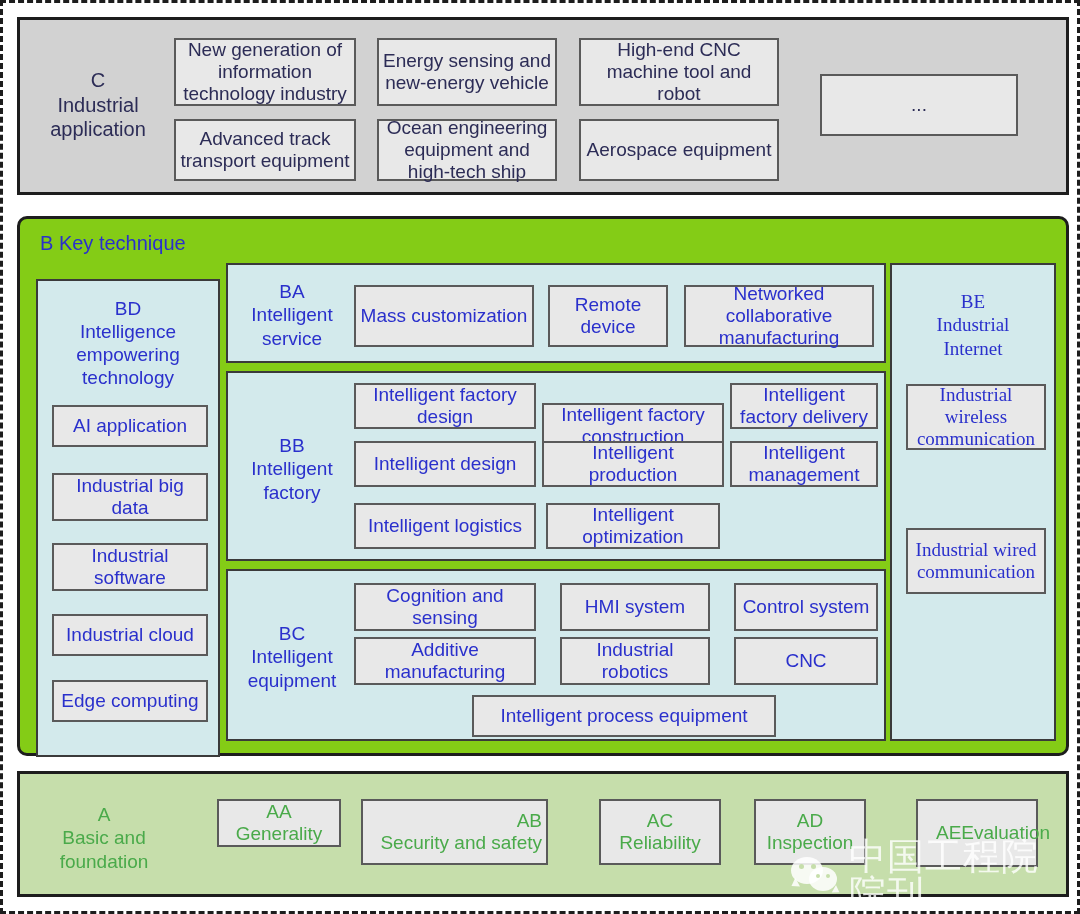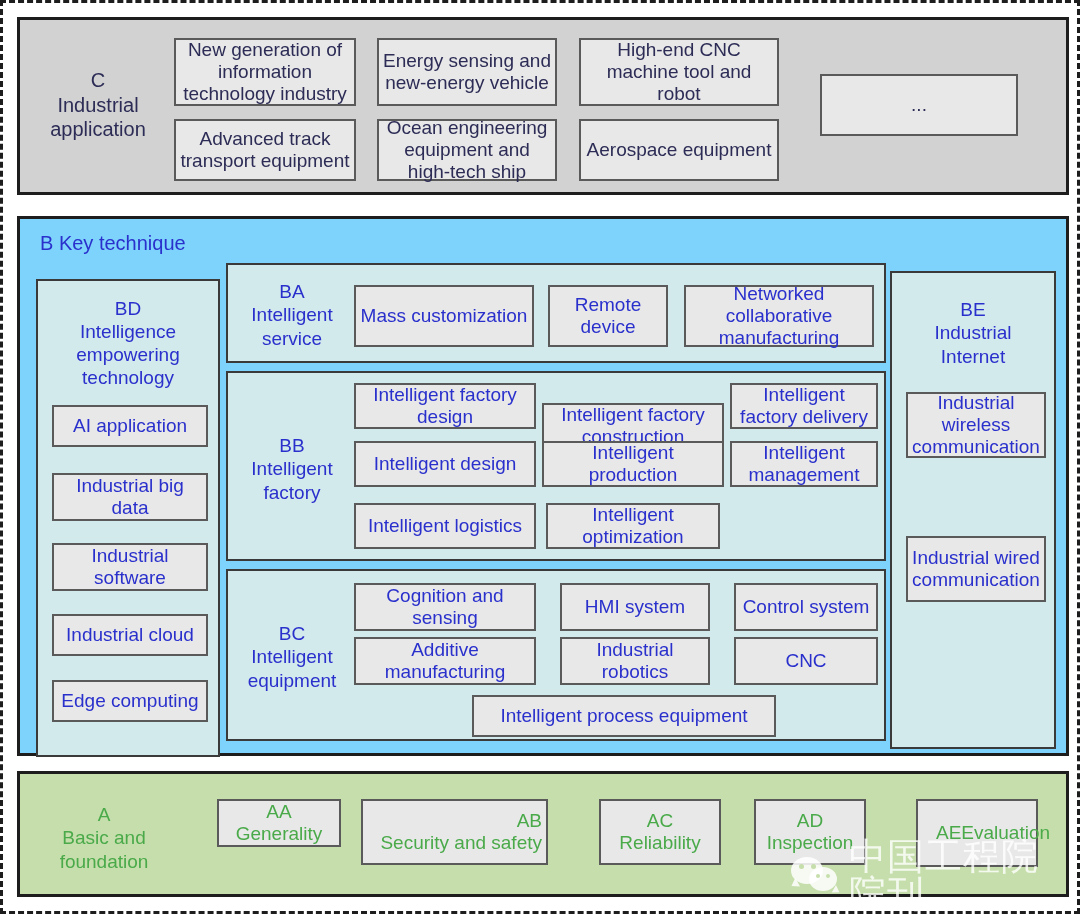--- a/index.html
+++ b/index.html
@@ -16,21 +16,21 @@
     background:#ffffff;
   }
 
   
   .band{
     position:absolute;
     box-sizing:border-box;
     border:3px solid #1d1d1d;
   }
   .band-c{ background:#d2d2d2; }
-  .band-b{ background:#7dd3fc; }
+  .band-b{ background:#84cc16;border-radius:10px; }
   .band-a{ background:#c6deab; }
 
   .group{
     position:absolute;
     box-sizing:border-box;
     border:2px solid #3a3a3a;
     background:#d3eaec;
   }
 
   .leaf{
@@ -253,21 +253,21 @@
       </div>
       <div class="leaf blue fs19" style="left:506px;top:66px;width:144px;height:48px;">
         <span>CNC</span>
       </div>
 
       <div class="leaf blue fs19" style="left:244px;top:124px;width:304px;height:42px;">
         <span>Intelligent process equipment</span>
       </div>
     </div>
 
-    <div class="group" style="left:870px;top:52px;width:166px;height:478px;">
+    <div class="group" style="left:870px;top:44px;width:166px;height:478px;font-family:Liberation Serif, serif;">
       <div class="lbl blue fs19" style="left:0;top:20px;width:100%;height:80px;flex-direction:column;">
         <span>BE</span>
         <span>Industrial</span>
         <span>Internet</span>
       </div>
       <div class="leaf blue fs19" style="left:14px;top:119px;width:140px;height:66px;">
         <span>Industrial wireless communication</span>
       </div>
       <div class="leaf blue fs19" style="left:14px;top:263px;width:140px;height:66px;">
         <span>Industrial wired communication</span>

